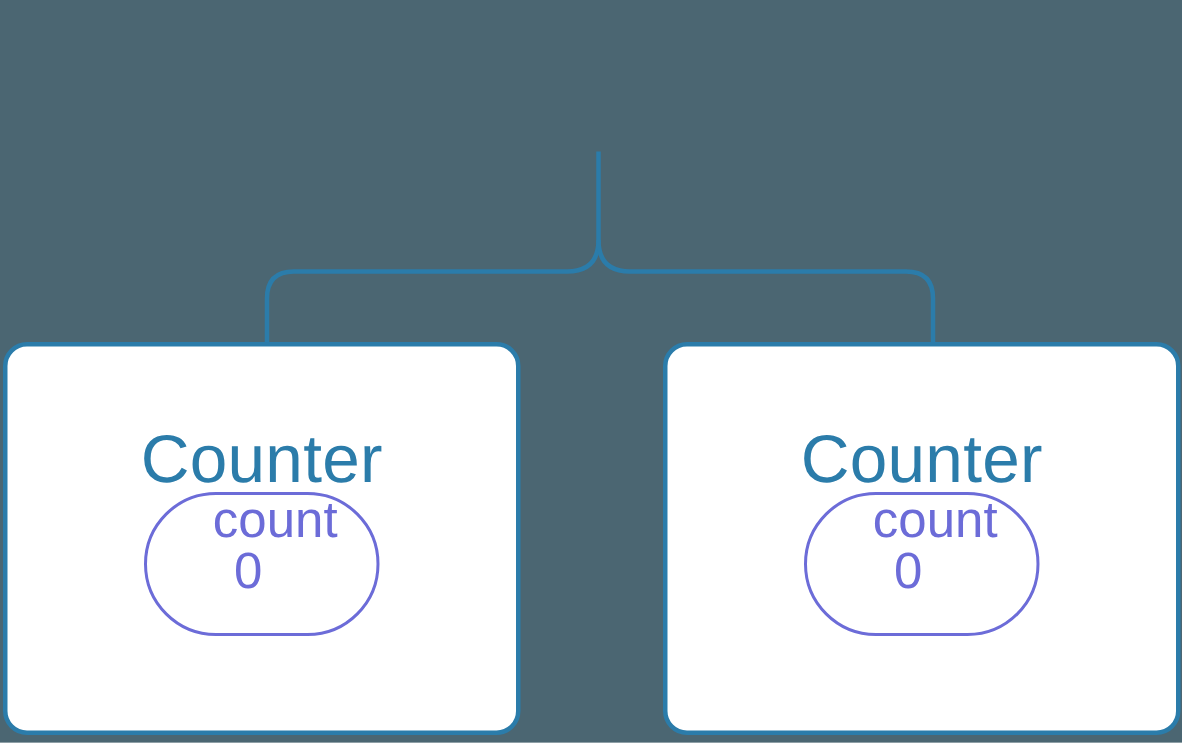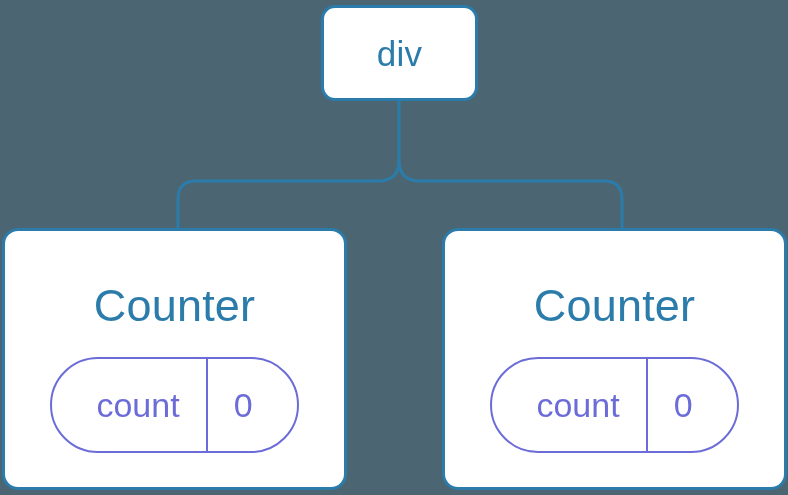--- a/index.html
+++ b/index.html
@@ -66,29 +66,29 @@
   }
   .node-title-child {
     color: #2b7caa;
     font-size: 45px;
     font-weight: 400;
     line-height: 1;
     letter-spacing: 0.2px;
     margin-top: 52px;
   }
   .state-pill {
-    margin-top: 29px;
     display: flex;
     align-items: stretch;
     height: 96px;
     border: 2px solid #6c6cd8;
     border-radius: 48px;
     box-sizing: border-box;
     background: #ffffff;
     overflow: hidden;
+    flex-direction: column;
   }
   .pill-key {
     display: flex;
     align-items: center;
     justify-content: center;
     padding: 0 26px 0 44px;
     color: #6c6cd8;
     font-size: 34px;
     line-height: 1;
   }
@@ -111,23 +111,20 @@
 <body>
 
 <div id="canvas">
 
   <svg id="connector-layer" viewBox="0 0 788 495" width="788" height="495" xmlns="http://www.w3.org/2000/svg">
     <path d="M 399 101 L 399 160" fill="none" stroke="#2b7caa" stroke-width="3" stroke-linecap="butt"></path>
     <path d="M 399 160 Q 399 181 378 181 L 196 181 Q 178 181 178 199 L 178 230" fill="none" stroke="#2b7caa" stroke-width="3" stroke-linecap="butt"></path>
     <path d="M 399 160 Q 399 181 420 181 L 604 181 Q 622 181 622 199 L 622 230" fill="none" stroke="#2b7caa" stroke-width="3" stroke-linecap="butt"></path>
   </svg>
 
-  <div class="node-box node-root">
-    <div class="node-title-root">div</div>
-  </div>
 
   <div class="node-box node-child-left">
     <div class="node-title-child">Counter</div>
     <div class="state-pill">
       <div class="pill-key">count</div>
       <div class="pill-divider"></div>
       <div class="pill-value">0</div>
     </div>
   </div>
 

